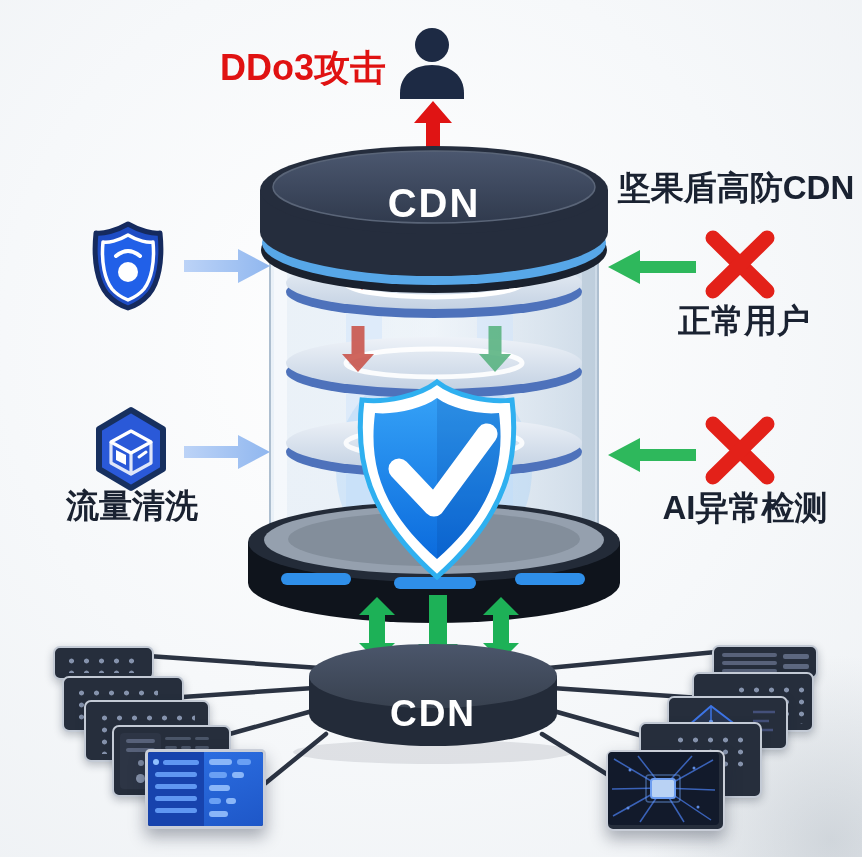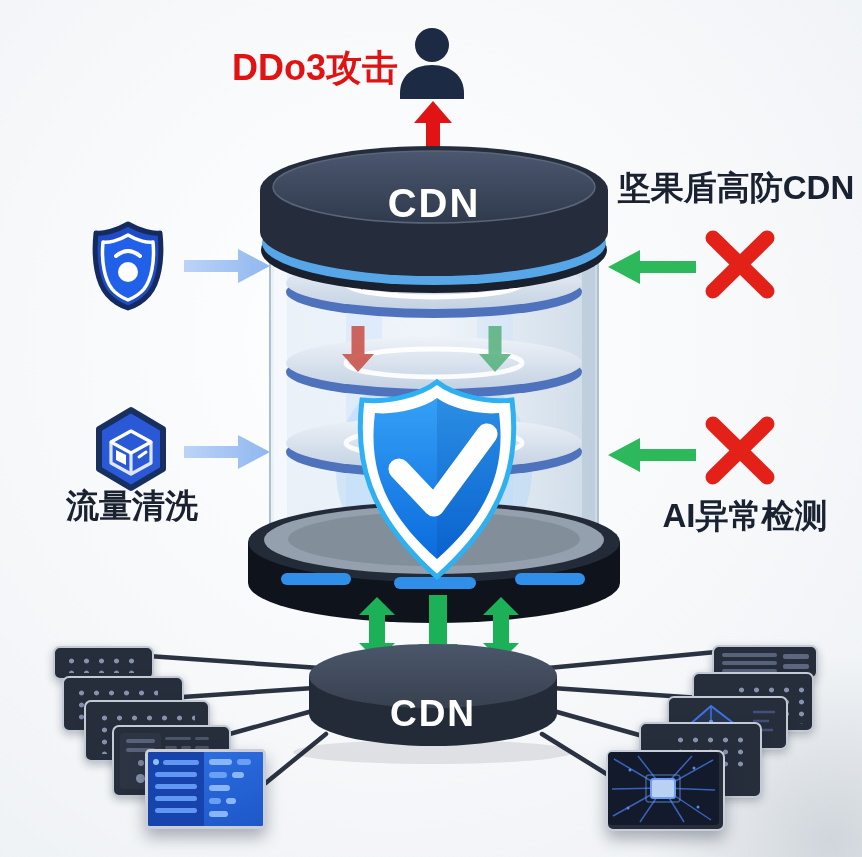--- a/index.html
+++ b/index.html
@@ -3,21 +3,21 @@
 <meta charset="utf-8">
 <style>
   html,body{margin:0;padding:0;background:#e9ecef;}
   .canvas{position:relative;width:862px;height:857px;overflow:hidden;
     font-family:"Liberation Sans","DejaVu Sans",sans-serif;
     background:radial-gradient(circle at 45% 40%, #ffffff 0%, #f6f8fa 55%, #eef1f4 100%);}
   .corner-shade{position:absolute;right:0;bottom:0;width:260px;height:210px;
     background:radial-gradient(circle at 88% 92%, rgba(158,168,178,.38), rgba(158,168,178,0) 62%);}
   svg{position:absolute;left:0;top:0;}
   .label{position:absolute;text-align:center;color:#1a2231;font-weight:700;line-height:1.15;}
-  .label.red{color:#e01212;font-weight:800;text-align:right;}
+  .label.red{color:#e01212;font-weight:800;}
   .label.white{color:#ffffff;font-weight:700;letter-spacing:2px;}
   
   .panel{position:absolute;background:#262e3c;border:2px solid #c3cad5;border-radius:7px;
     box-shadow:0 3px 8px rgba(25,35,55,.28);}
   .dotgrid{position:absolute;
     background-image:radial-gradient(circle, rgba(138,152,178,.95) 2.1px, transparent 2.8px);
     background-size:15px 12px;background-position:2px 2px;}
   .bar{background:#58627a;border-radius:2px;}
   .tower-left{position:absolute;left:6px;top:6px;bottom:6px;width:36%;background:#2d3545;border-radius:4px;}
   .tower-left .bar{width:70%;height:4px;margin:6px auto 0;}
@@ -187,22 +187,23 @@
       <ellipse cx="433" cy="752" rx="140" ry="12" fill="#141e2d" opacity=".10"></ellipse>
       <ellipse cx="433" cy="714" rx="124" ry="32" fill="#232b39"></ellipse>
       <rect x="309" y="676" width="248" height="38" fill="#232b39"></rect>
       <ellipse cx="433" cy="676" rx="124" ry="32" fill="url(#cylTop)"></ellipse>
     </g>
   </svg>
 
   <div class="label red" style="left:208px;top:47px;width:190px;font-size:36px;">DDo3攻击</div>
   <div class="label white" style="left:364px;top:180px;width:140px;font-size:40px;">CDN</div>
   <div class="label" style="left:610px;top:169px;width:252px;font-size:33px;">坚果盾高防CDN</div>
+  <div class="label" style="left:672px;top:302px;width:144px;font-size:33px;">正常用户</div>
   <div class="label" style="left:56px;top:487px;width:152px;font-size:33px;">流量清洗</div>
-  <div class="label" style="left:652px;top:489px;width:186px;font-size:33px;margin-top:8px;">AI异常检测</div>
+  <div class="label" style="left:652px;top:489px;width:186px;font-size:33px;">AI异常检测</div>
   <div class="label white" style="left:363px;top:693px;width:140px;font-size:37px;">CDN</div>
 
   <div class="panel" style="left:53px;top:646px;width:97px;height:30px;z-index:1;">
     <div class="dotgrid" style="left:7px;top:5px;width:72px;height:20px;"></div>
   </div>
   <div class="panel" style="left:62px;top:676px;width:118px;height:52px;z-index:2;">
     <div class="dotgrid" style="left:8px;top:7px;width:86px;height:38px;"></div>
   </div>
   <div class="panel" style="left:84px;top:700px;width:122px;height:58px;z-index:3;">
     <div class="dotgrid" style="left:9px;top:8px;width:100px;height:44px;"></div>

